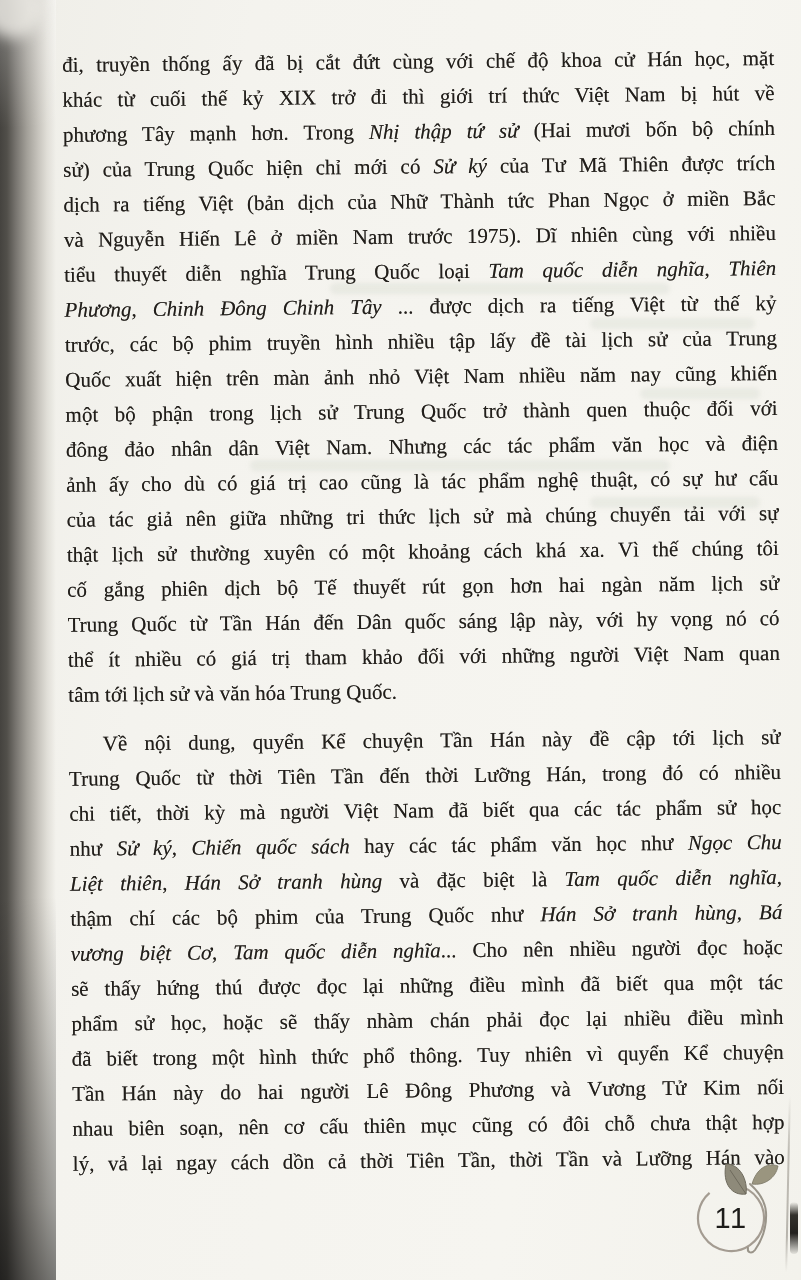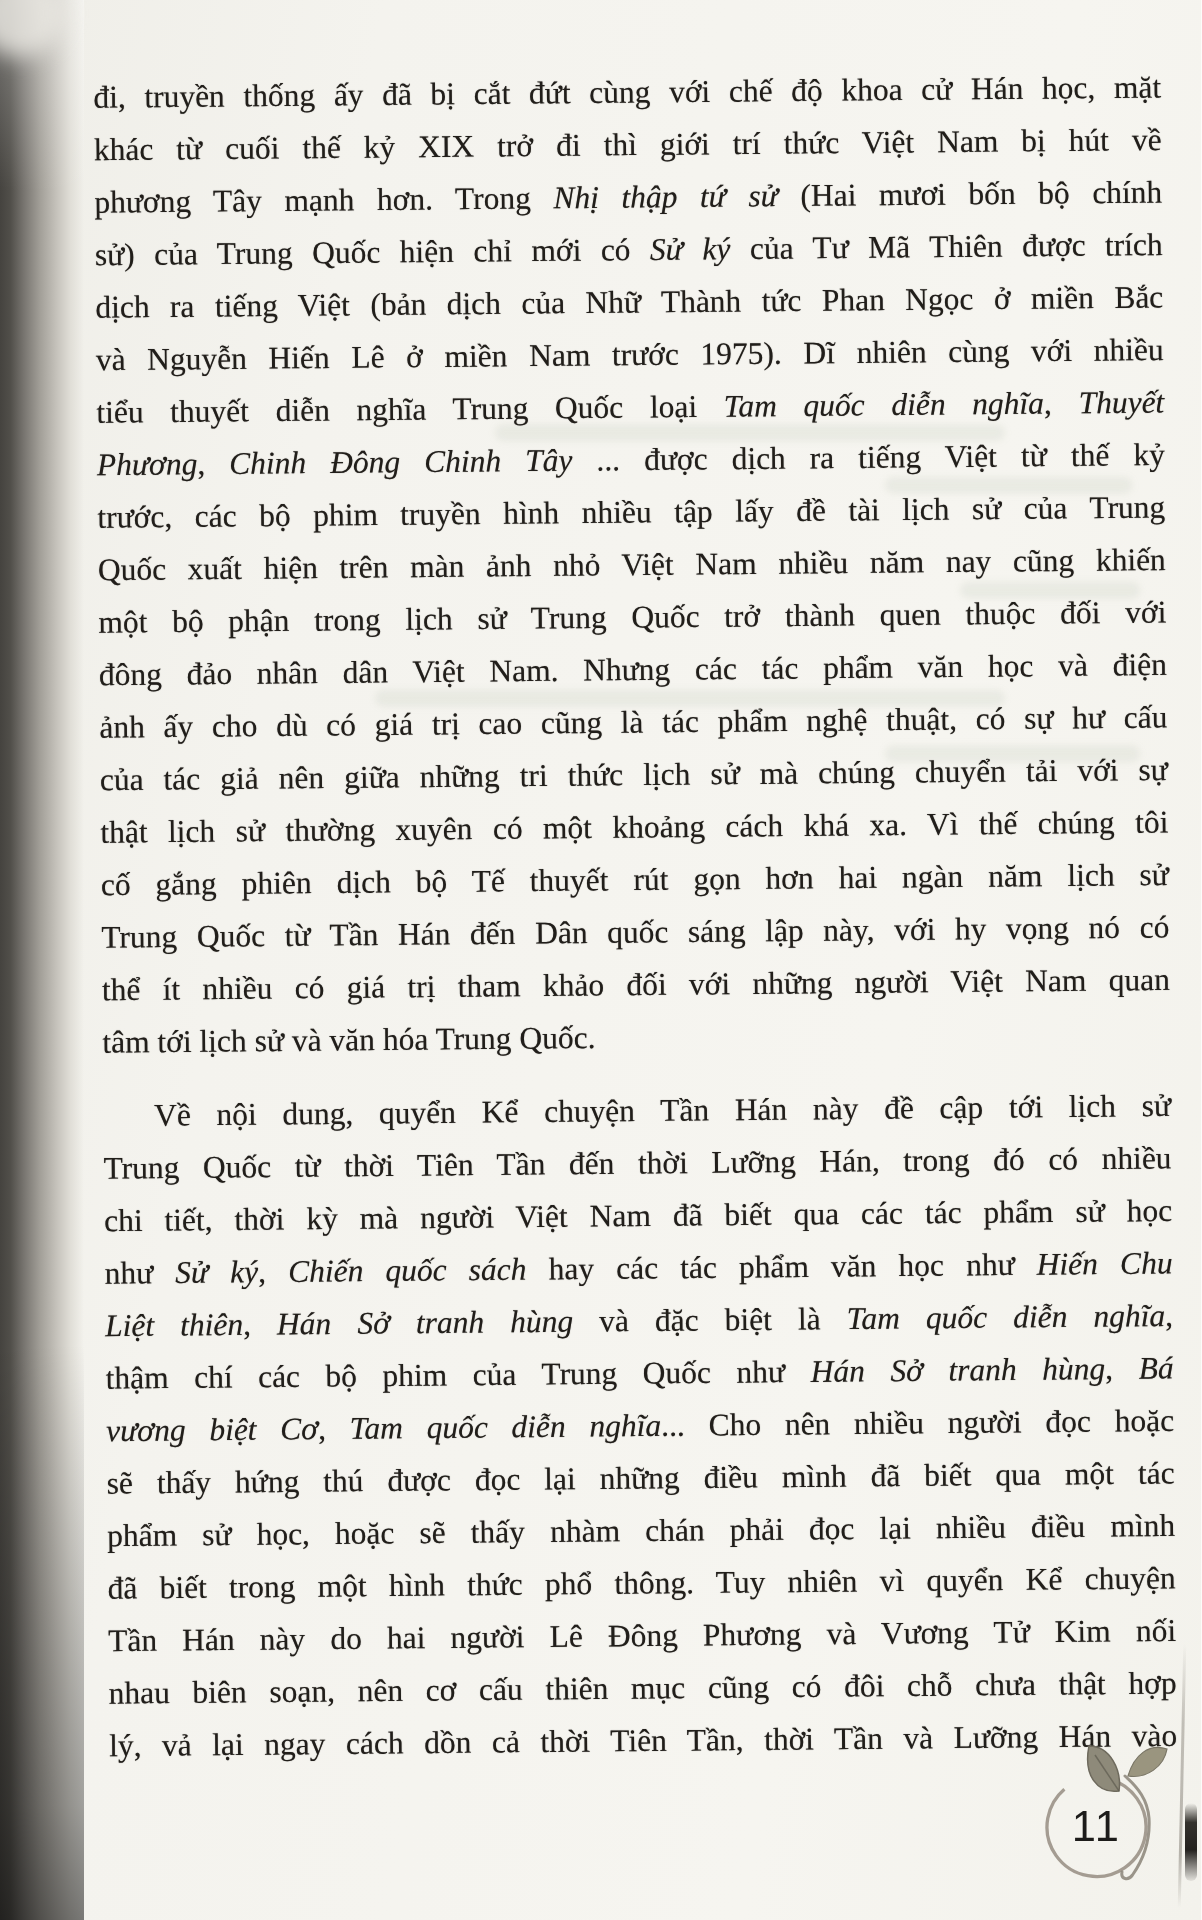--- a/index.html
+++ b/index.html
@@ -81,39 +81,39 @@
   <div class="bleed" style="left:590px;top:497px;width:170px;"></div>
 
   <div class="text-block">
       <div class="para">
         <div class="line"><span>đi, truyền thống ấy đã bị cắt đứt cùng với chế độ khoa cử Hán học, mặt</span></div>
         <div class="line"><span>khác từ cuối thế kỷ XIX trở đi thì giới trí thức Việt Nam bị hút về</span></div>
         <div class="line"><span>phương Tây mạnh hơn. Trong </span><em>Nhị thập tứ sử</em><span> (Hai mươi bốn bộ chính</span></div>
         <div class="line"><span>sử) của Trung Quốc hiện chỉ mới có </span><em>Sử ký</em><span> của Tư Mã Thiên được trích</span></div>
         <div class="line"><span>dịch ra tiếng Việt (bản dịch của Nhữ Thành tức Phan Ngọc ở miền Bắc</span></div>
         <div class="line"><span>và Nguyễn Hiến Lê ở miền Nam trước 1975). Dĩ nhiên cùng với nhiều</span></div>
-        <div class="line"><span>tiểu thuyết diễn nghĩa Trung Quốc loại </span><em>Tam quốc diễn nghĩa</em><span>, </span><em>Thuyết</em></div>
+        <div class="line"><span>tiểu thuyết diễn nghĩa Trung Quốc loại </span><em>Tam quốc diễn nghĩa</em><span>, </span><em>Thiên</em></div>
         <div class="line"><em>Phương</em><span>, </span><em>Chinh Đông Chinh Tây</em><span> ... được dịch ra tiếng Việt từ thế kỷ</span></div>
         <div class="line"><span>trước, các bộ phim truyền hình nhiều tập lấy đề tài lịch sử của Trung</span></div>
         <div class="line"><span>Quốc xuất hiện trên màn ảnh nhỏ Việt Nam nhiều năm nay cũng khiến</span></div>
         <div class="line"><span>một bộ phận trong lịch sử Trung Quốc trở thành quen thuộc đối với</span></div>
         <div class="line"><span>đông đảo nhân dân Việt Nam. Nhưng các tác phẩm văn học và điện</span></div>
         <div class="line"><span>ảnh ấy cho dù có giá trị cao cũng là tác phẩm nghệ thuật, có sự hư cấu</span></div>
         <div class="line"><span>của tác giả nên giữa những tri thức lịch sử mà chúng chuyển tải với sự</span></div>
         <div class="line"><span>thật lịch sử thường xuyên có một khoảng cách khá xa. Vì thế chúng tôi</span></div>
         <div class="line"><span>cố gắng phiên dịch bộ Tế thuyết rút gọn hơn hai ngàn năm lịch sử</span></div>
         <div class="line"><span>Trung Quốc từ Tần Hán đến Dân quốc sáng lập này, với hy vọng nó có</span></div>
         <div class="line"><span>thể ít nhiều có giá trị tham khảo đối với những người Việt Nam quan</span></div>
         <div class="line short"><span>tâm tới lịch sử và văn hóa Trung Quốc.</span></div>
       </div>
       <div class="para">
         <div class="line first"><span>Về nội dung, quyển Kể chuyện Tần Hán này đề cập tới lịch sử</span></div>
         <div class="line"><span>Trung Quốc từ thời Tiên Tần đến thời Lưỡng Hán, trong đó có nhiều</span></div>
         <div class="line"><span>chi tiết, thời kỳ mà người Việt Nam đã biết qua các tác phẩm sử học</span></div>
-        <div class="line"><span>như </span><em>Sử ký</em><span>, </span><em>Chiến quốc sách</em><span> hay các tác phẩm văn học như </span><em>Hiến Chu</em></div>
+        <div class="line"><span>như </span><em>Sử ký</em><span>, </span><em>Chiến quốc sách</em><span> hay các tác phẩm văn học như </span><em>Ngọc Chu</em></div>
         <div class="line"><em>Liệt thiên</em><span>, </span><em>Hán Sở tranh hùng</em><span> và đặc biệt là </span><em>Tam quốc diễn nghĩa</em><span>,</span></div>
         <div class="line"><span>thậm chí các bộ phim của Trung Quốc như </span><em>Hán Sở tranh hùng</em><span>, </span><em>Bá</em></div>
         <div class="line"><em>vương biệt Cơ</em><span>, </span><em>Tam quốc diễn nghĩa</em><span>... Cho nên nhiều người đọc hoặc</span></div>
         <div class="line"><span>sẽ thấy hứng thú được đọc lại những điều mình đã biết qua một tác</span></div>
         <div class="line"><span>phẩm sử học, hoặc sẽ thấy nhàm chán phải đọc lại nhiều điều mình</span></div>
         <div class="line"><span>đã biết trong một hình thức phổ thông. Tuy nhiên vì quyển Kể chuyện</span></div>
         <div class="line"><span>Tần Hán này do hai người Lê Đông Phương và Vương Tử Kim nối</span></div>
         <div class="line"><span>nhau biên soạn, nên cơ cấu thiên mục cũng có đôi chỗ chưa thật hợp</span></div>
         <div class="line"><span>lý, vả lại ngay cách dồn cả thời Tiên Tần, thời Tần và Lưỡng Hán vào</span></div>
       </div>

